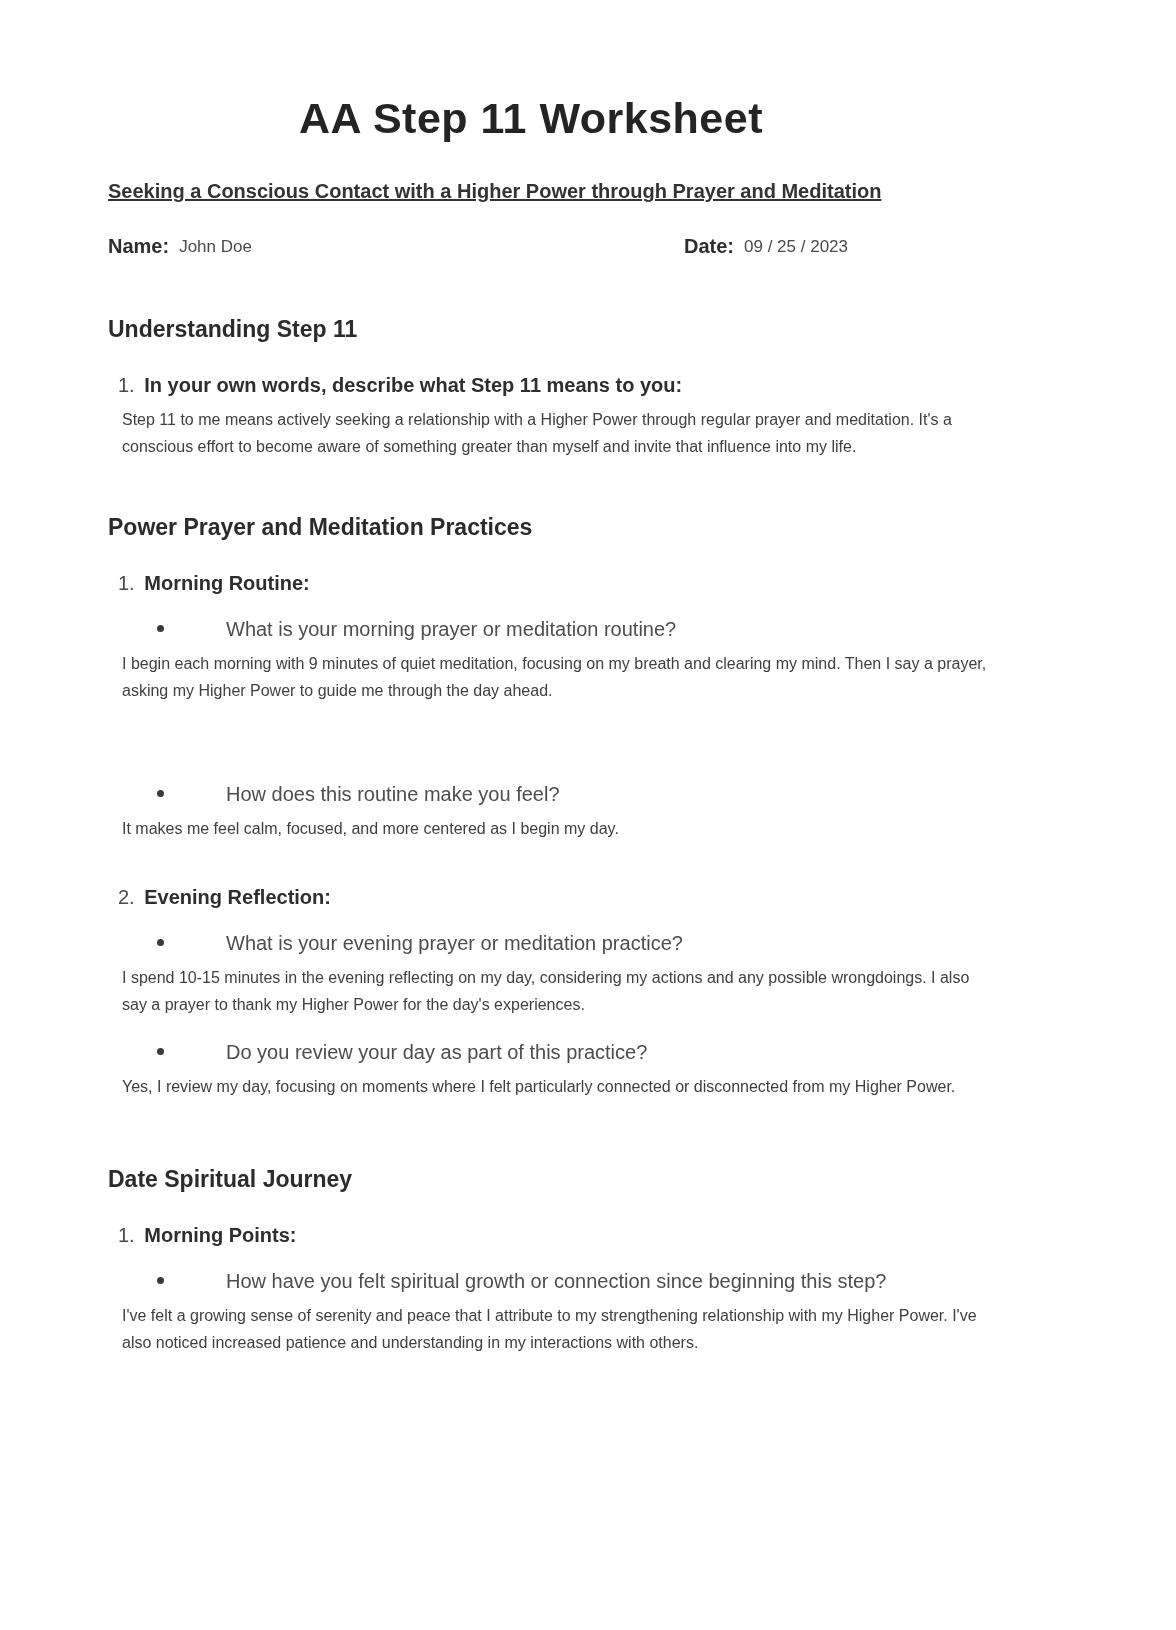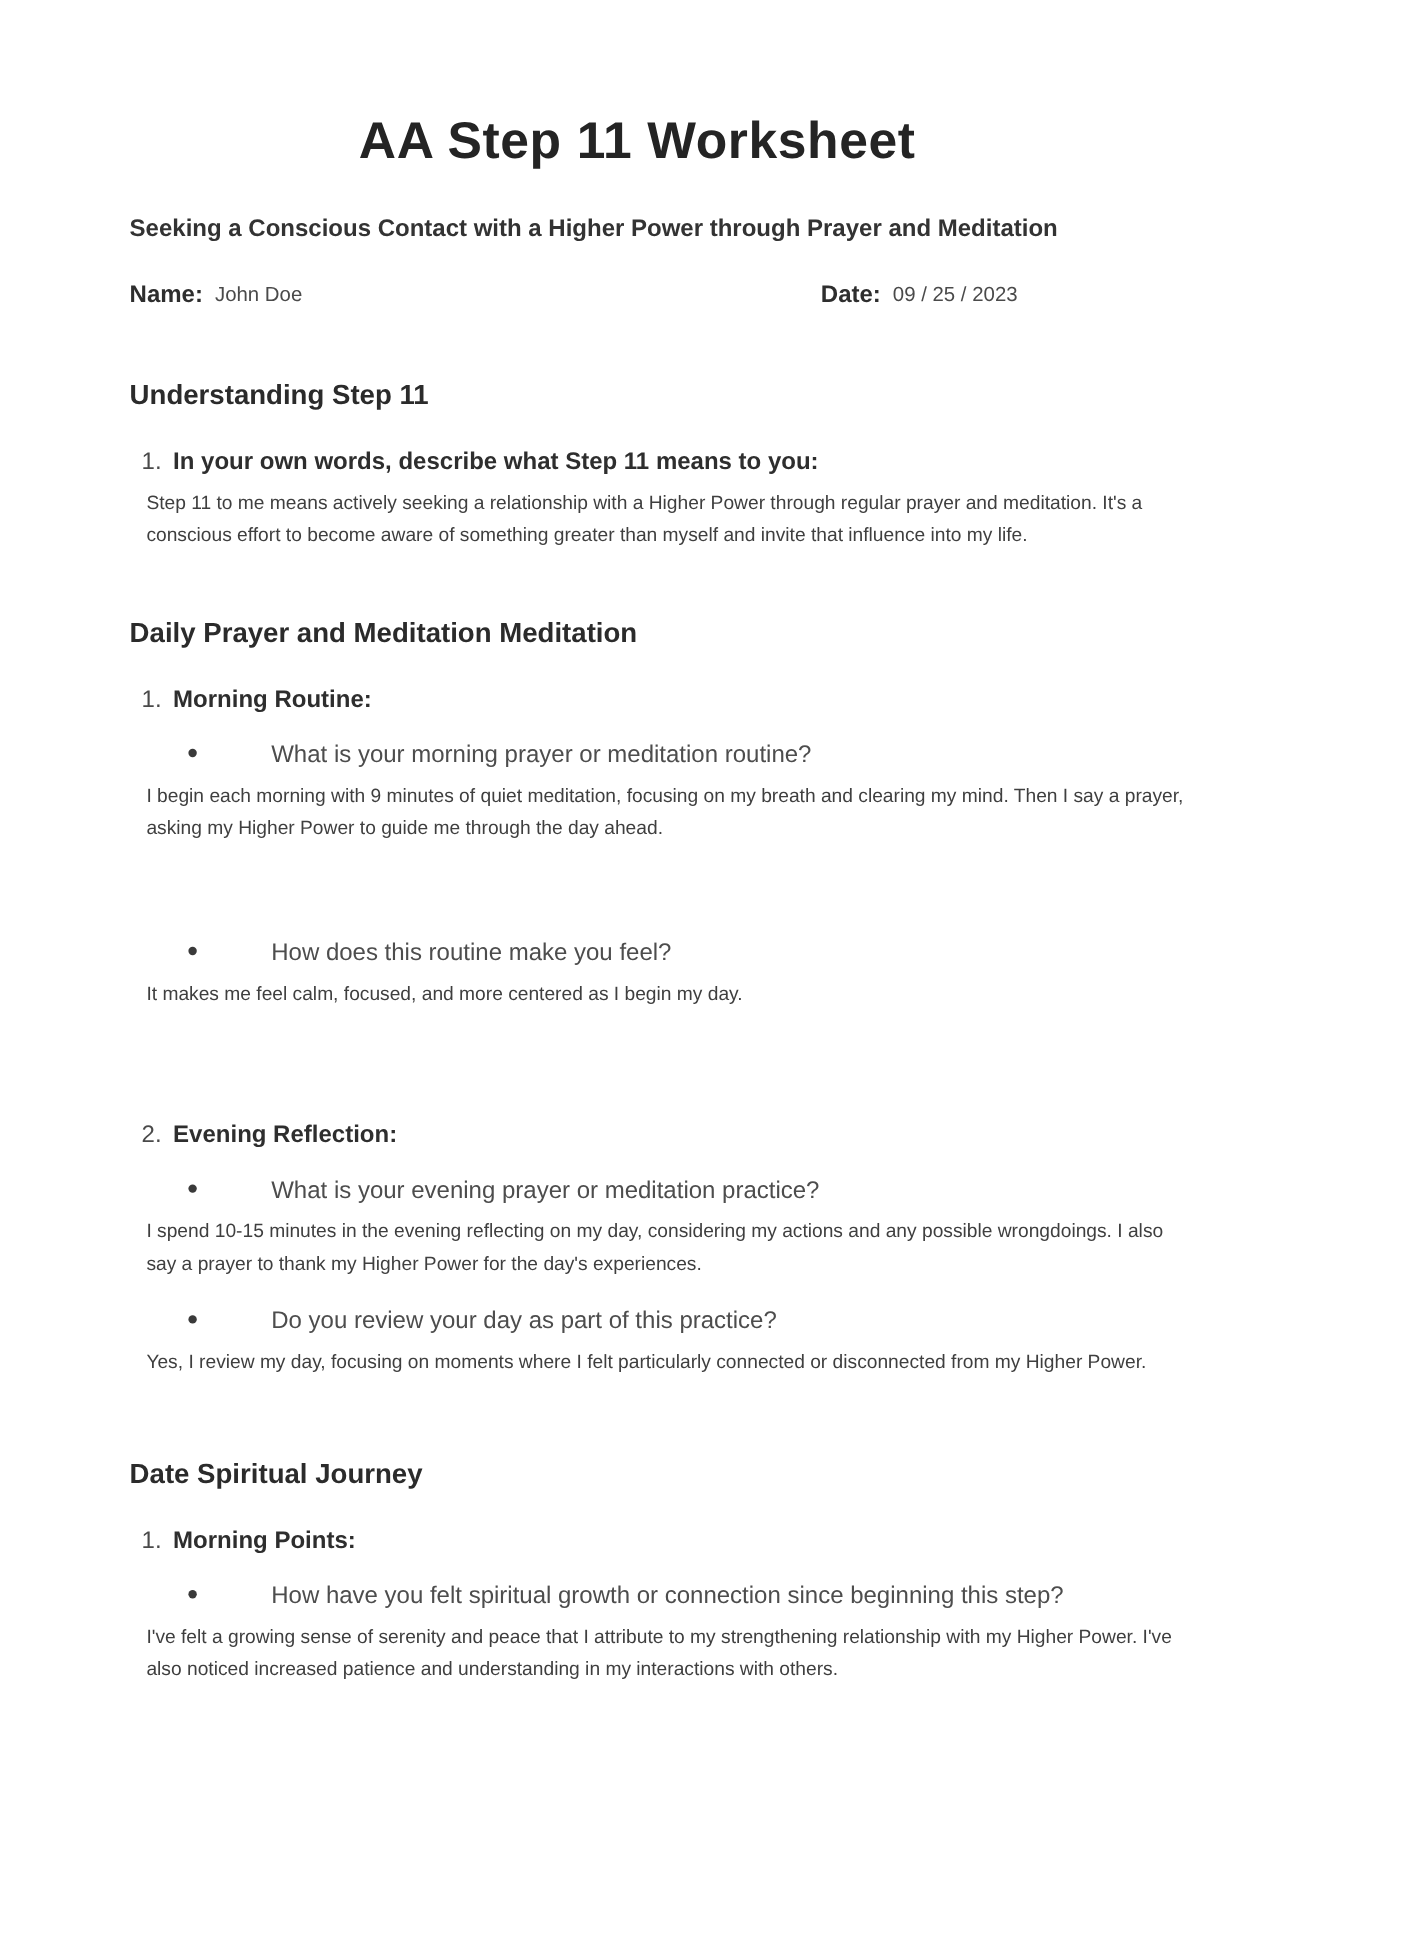--- a/index.html
+++ b/index.html
@@ -24,20 +24,21 @@
     color: #242424;
     text-align: center;
     margin: 0 40px 0 0;
     letter-spacing: 0.5px;
   }
   .doc-subtitle {
     font-size: 20px;
     font-weight: bold;
     color: #333333;
     margin-top: 37px;
+    text-decoration: underline;
   }
   .meta-row {
     display: flex;
     align-items: baseline;
     margin-top: 32px;
   }
   .meta-label {
     font-size: 20px;
     font-weight: bold;
     color: #2e2e2e;
@@ -98,21 +99,21 @@
     font-size: 20px;
     color: #4d4d4d;
     max-width: 840px;
   }
   
   .mt-q1      { margin-top: 31px; }
   .mt-ans     { margin-top: 9px;  }
   .mt-item    { margin-top: 31px; }
   .mt-bullet  { margin-top: 23px; }
   .mt-bullet-wide  { margin-top: 79px; }
-  .mt-item-wide    { margin-top: 93px; }
+  .mt-item-wide    { margin-top: 44px; }
 </style>
 </head>
 <body>
 
 <div class="page">
 
   <h1 class="doc-title">AA Step 11 Worksheet</h1>
 
   <div class="doc-subtitle">Seeking a Conscious Contact with a Higher Power through Prayer and Meditation</div>
 
@@ -126,21 +127,21 @@
   </div>
 
   <h2 class="section-heading sh-understanding">Understanding Step 11</h2>
 
   <div class="numbered mt-q1">
     <span class="num">1.</span>
     <span class="q-label">In your own words, describe what Step 11 means to you:</span>
   </div>
   <div class="answer mt-ans">Step 11 to me means actively seeking a relationship with a Higher Power through regular prayer and meditation. It's a conscious effort to become aware of something greater than myself and invite that influence into my life.</div>
 
-  <h2 class="section-heading sh-daily">Daily Prayer and Meditation Meditation</h2>
+  <h2 class="section-heading sh-daily">Power Prayer and Meditation Practices</h2>
 
   <div class="numbered mt-item">
     <span class="num">1.</span>
     <span class="q-label">Morning Routine:</span>
   </div>
 
   <div class="bullet-row mt-bullet">
     <span class="bullet-dot"></span>
     <span class="bullet-text">What is your morning prayer or meditation routine?</span>
   </div>

